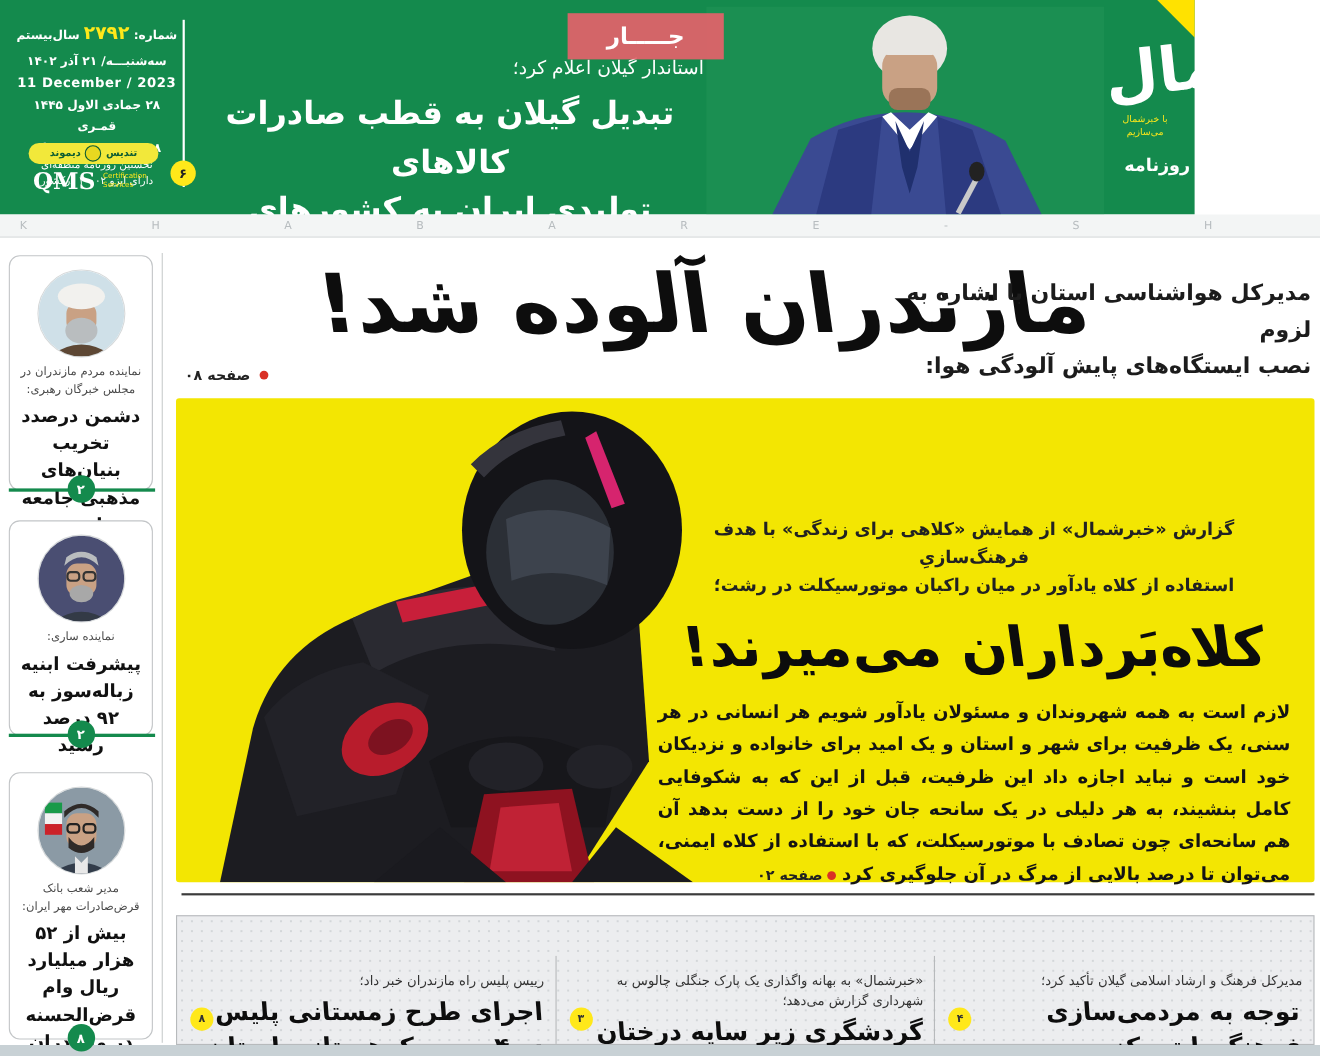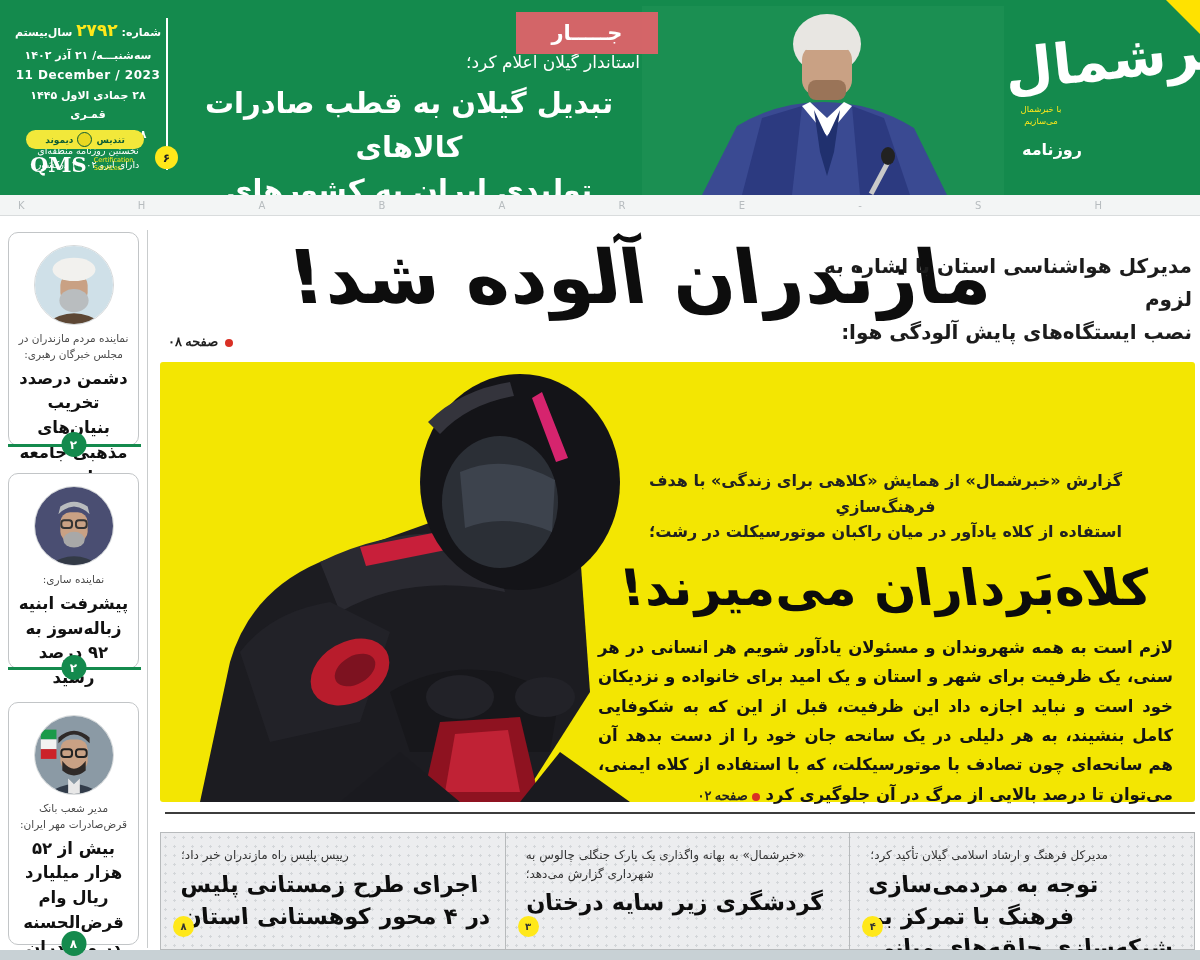--- a/index.html
+++ b/index.html
@@ -8,21 +8,21 @@
     font-family:"DejaVu Sans", sans-serif;
     background:#ffffff;
     position:relative;
     overflow:hidden;
   }
   .abs { position:absolute; }
   .rtl { direction:rtl; unicode-bidi:embed; }
 
   
   .header {
-    left:0; top:0; width:1200px; height:195px;
+    left:0; top:0; width:1086px; height:195px;
     background:#148a4d;
   }
   .corner-triangle {
     right:0; top:0; width:0; height:0;
     border-top:34px solid #ffe200;
     border-left:34px solid transparent;
   }
   .issue-block {
     left:14px; top:16px; width:148px;
     color:#fff; text-align:center; font-size:11px; font-weight:bold;
@@ -115,21 +115,21 @@
     left:790px; top:250px; width:402px;
     font-size:20px; font-weight:bold; color:#1c1c1c;
     text-align:right; line-height:1.65;
   }
   .lead-headline {
     left:160px; top:228px; width:830px; height:112px;
     font-size:74px; font-weight:bold; color:#0d0d0d;
     text-align:right; white-space:nowrap;
     transform:skewX(8deg); line-height:1.35;
   }
-  .page-ref { font-size:13px; font-weight:bold; color:#222;font-family:Liberation Serif, serif; }
+  .page-ref { font-size:13px; font-weight:bold; color:#222; }
   .page-ref .dot { display:inline-block; width:8px; height:8px; border-radius:50%; background:#d93025; margin-left:4px; vertical-align:middle; }
   .lead-ref { left:168px; top:334px; }
 
   
   .feature-box {
     left:160px; top:362px; width:1035px; height:440px;
     background:#f3e602; border-radius:3px;
   }
   .rider { position:absolute; left:0; top:0; width:560px; height:440px; }
   .feature-text { position:absolute; right:22px; top:106px; width:575px; }
@@ -147,21 +147,21 @@
   
   .bottom-rule { left:165px; top:812px; width:1030px; height:2px; background:#3c3c3c; }
   .bottom-band {
     left:160px; top:832px; width:1035px; height:118px;
     border:1px solid #b7babc;
     background-color:#ecedef;
     background-image:radial-gradient(#d3d6d9 1px, transparent 1.2px);
     background-size:9px 9px;
     display:flex; flex-direction:row-reverse;
   }
-  .b-col { position:relative; flex:1; padding:13px 10px 6px 20px; text-align:left; }
+  .b-col { position:relative; flex:1; padding:13px 10px 6px 20px; text-align:right;margin-top:36px; }
   .b-col + .b-col { border-right:1px solid #b7babc; }
   .b-col .kicker { font-size:12px; color:#333; line-height:1.55; }
   .b-col .hl { font-size:22.5px; font-weight:bold; color:#0d0d0d; line-height:1.4; margin-top:4px; transform:skewX(4deg); }
   .b-badge {
     position:absolute; left:12px; bottom:12px;
     width:21px; height:21px; border-radius:50%;
     background:#ffe81a; color:#333; font-size:10px; font-weight:bold;
     display:flex; align-items:center; justify-content:center;
   }
   .bottom-strip { left:0; top:950px; width:1200px; height:10px; background:#c8d1d5; }

